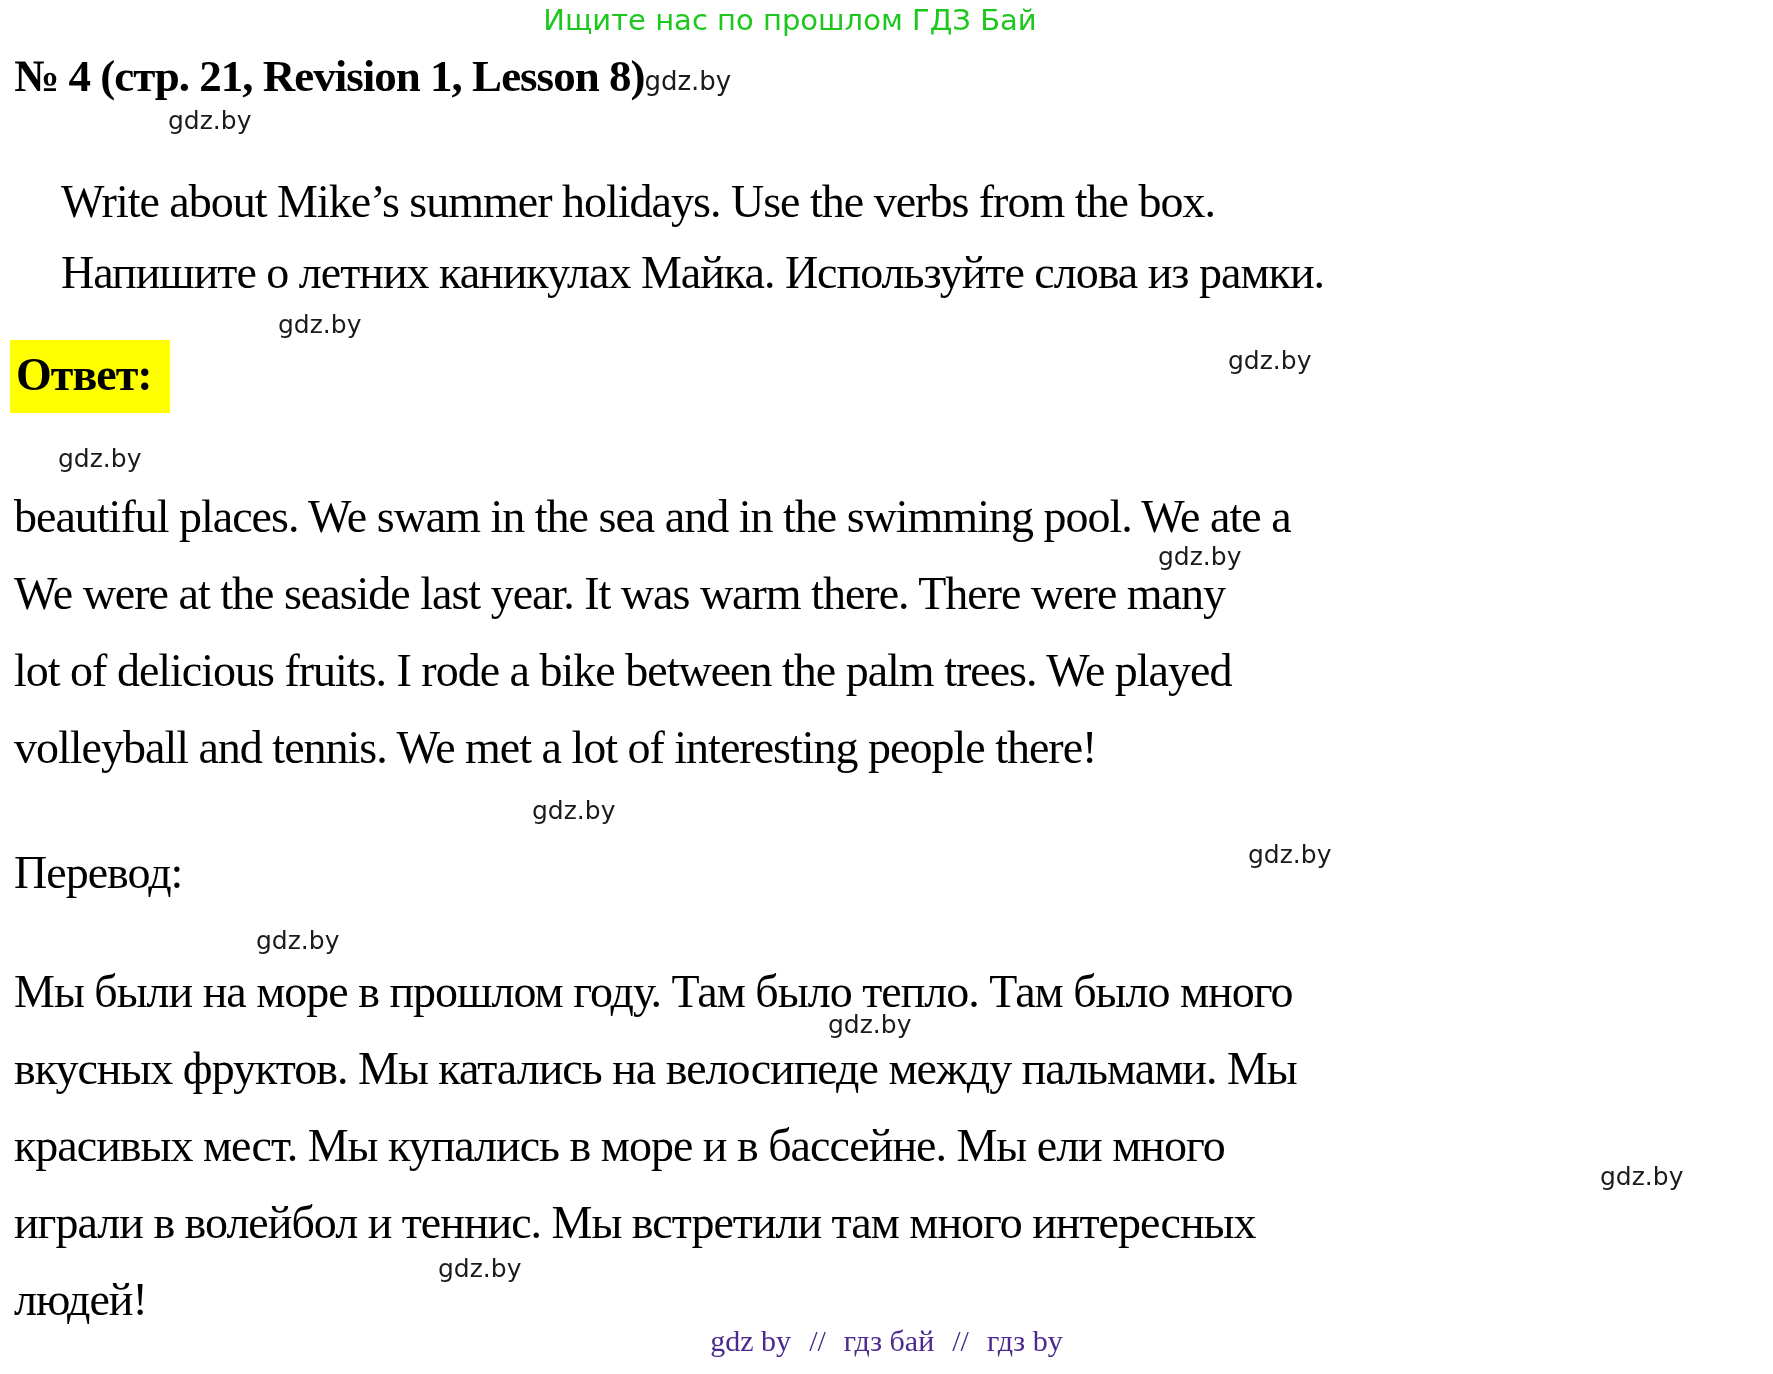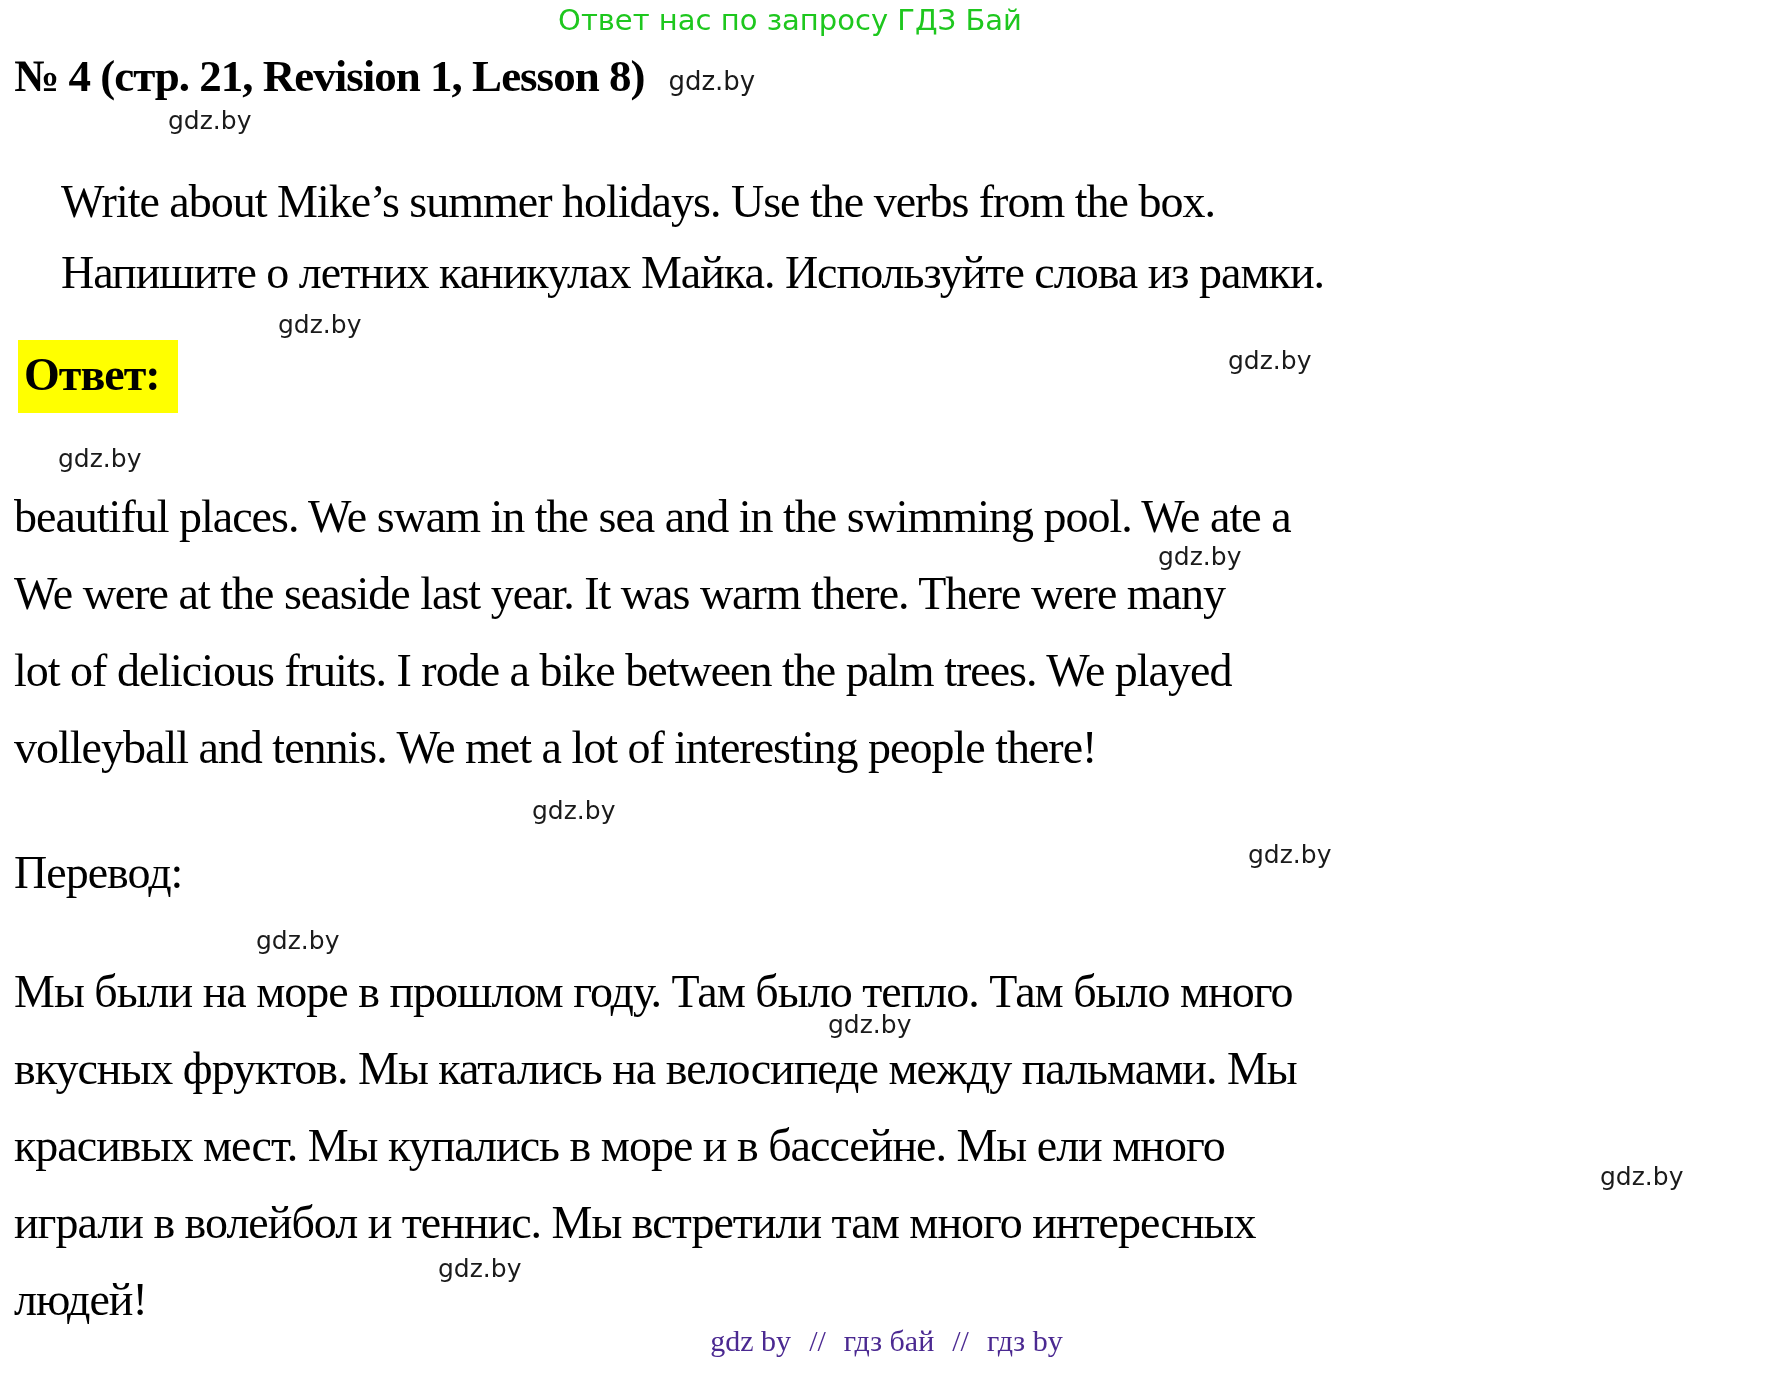--- a/index.html
+++ b/index.html
@@ -21,21 +21,21 @@
     font-size: 29px;
     color: #1ec71e;
     white-space: nowrap;
   }
 
   .heading {
     position: absolute;
     top: 50px; left: 14px;
     display: flex;
     align-items: flex-start;
-    gap: 24px;
+    gap: 0;
     white-space: nowrap;
     text-align: center;
   }
   .heading-title {
     font-weight: bold;
     font-size: 45px;
     letter-spacing: -1px;
   }
   .heading-suffix {
     font-family: "DejaVu Sans", "Liberation Sans", sans-serif;
@@ -68,21 +68,21 @@
     left: 14px; top: 166px;
     font-size: 46px;
     line-height: 71px;
     letter-spacing: -1px;
     white-space: nowrap;
     margin-left: 47px;
   }
 
   .answer-label {
     position: absolute;
-    left: 18px; top: 340px;
+    left: 10px; top: 340px;
     display: inline-block;
     background: #ffff00;
     font-weight: bold;
     font-size: 46px;
     letter-spacing: -1px;
     padding: 8px 18px 12px 6px;
   }
 
   .para {
     position: absolute;
@@ -113,21 +113,21 @@
     white-space: nowrap;
   }
   .footer span { margin: 0 12px; }
   .footer .footer-sep { margin: 0 6px; }
 </style>
 </head>
 <body>
 
 <div class="page">
 
-  <div class="notice">Ответ нас по запросу ГДЗ Бай</div>
+  <div class="notice">Ищите нас по прошлом ГДЗ Бай</div>
 
   <div class="heading">
     <span class="heading-title">№ 4 (стр. 21, Revision 1, Lesson 8)</span>
     <span class="heading-suffix">gdz.by</span>
   </div>
 
   <span class="wm wm2">gdz.by</span>
 
   <div class="task">
     <div>Write about Mike’s summer holidays. Use the verbs from the box.</div>

